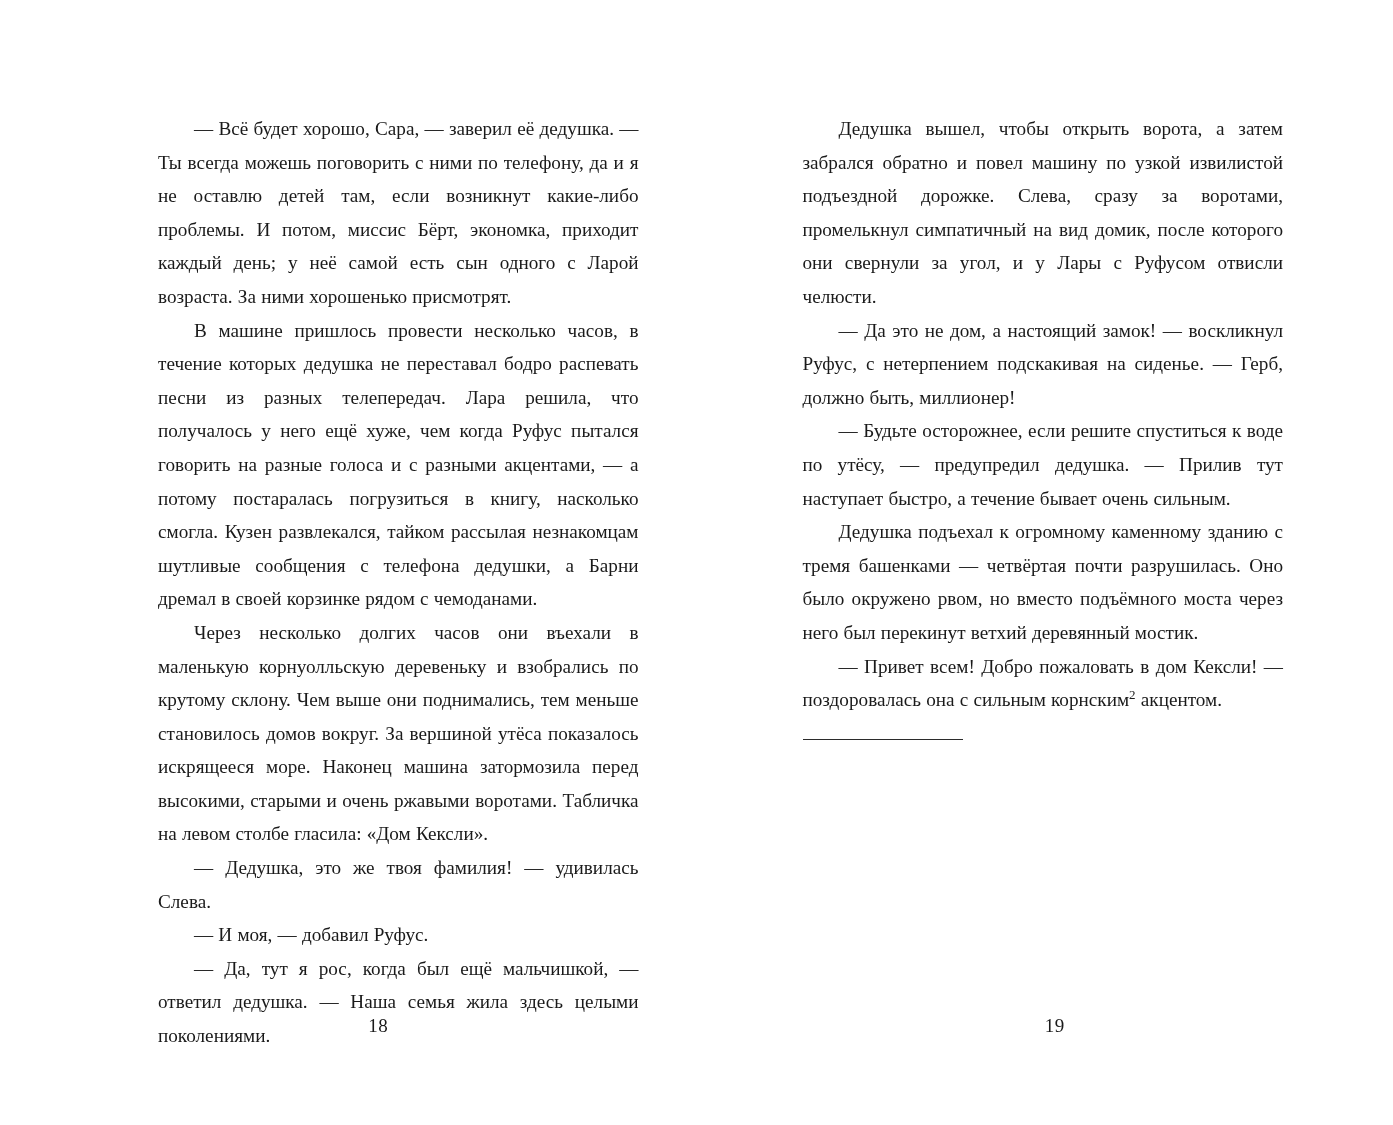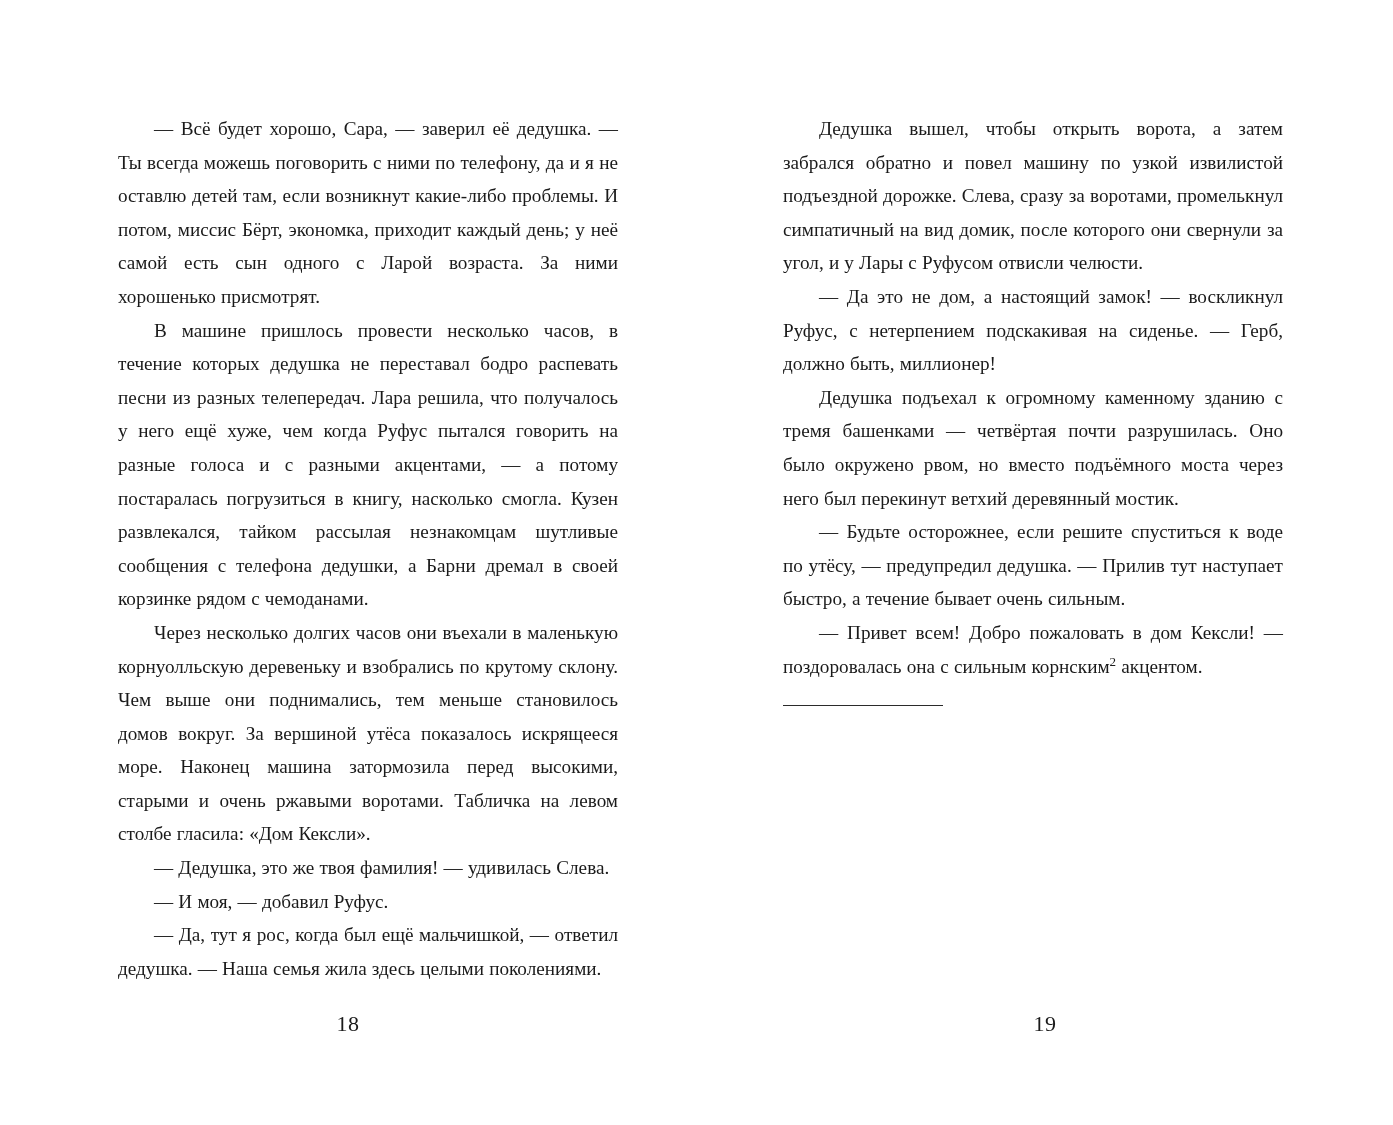--- a/index.html
+++ b/index.html
@@ -15,20 +15,21 @@
     overflow: hidden;
   }
   .spread {
     position: relative;
     width: 1393px;
     height: 1125px;
     box-sizing: border-box;
     display: flex;
     flex-direction: row;
     justify-content: space-between;
+    padding-left: 40px;
   }
   .page {
     position: relative;
     box-sizing: border-box;
     width: 696px;
     height: 1125px;
     padding-top: 112px;
   }
   .page-left {
     padding-left: 118px;
@@ -68,21 +69,21 @@
     font-size: 0.68em;
     vertical-align: super;
     line-height: 0;
   }
   .folio {
     position: absolute;
     bottom: 88px;
     width: 100%;
     left: 0;
     text-align: center;
-    font-size: 22px;
+    font-size: 19px;
     letter-spacing: 0.5px;
   }
   .page-left .folio { padding-right: 40px; }
   .page-right .folio { padding-right: 24px; }
 </style>
 </head>
 <body>
 
 <div class="spread">
 
@@ -95,21 +96,21 @@
       <p class="para">— И моя, — добавил Руфус.</p>
       <p class="para">— Да, тут я рос, когда был ещё мальчишкой, — ответил дедушка. — Наша семья жила здесь целыми поколениями.</p>
     </div>
     <div class="folio">18</div>
   </div>
 
   <div class="page page-right">
     <div class="textblock">
       <p class="para">Дедушка вышел, чтобы открыть ворота, а затем забрался обратно и повел машину по узкой извилистой подъездной дорожке. Слева, сразу за воротами, промелькнул симпатичный на вид домик, после которого они свернули за угол, и у Лары с Руфусом отвисли челюсти.</p>
       <p class="para">— Да это не дом, а настоящий замок! — воскликнул Руфус, с нетерпением подскакивая на сиденье. — Герб, должно быть, миллионер!</p>
+      <p class="para">— Будьте осторожнее, если решите спуститься к воде по утёсу, — предупредил дедушка. — Прилив тут наступает быстро, а течение бывает очень сильным.</p>
       <p class="para">Дедушка подъехал к огромному каменному зданию с тремя башенками — четвёртая почти разрушилась. Оно было окружено рвом, но вместо подъёмного моста через него был перекинут ветхий деревянный мостик.</p>
-      <p class="para">— Будьте осторожнее, если решите спуститься к воде по утёсу, — предупредил дедушка. — Прилив тут наступает быстро, а течение бывает очень сильным.</p>
       <p class="para"><span>— Привет всем! Добро пожаловать в дом Кексли! — поздоровалась она с сильным корнским</span><sup>2</sup><span> акцентом.</span></p>
       <div class="footnote-sep"></div>
     </div>
     <div class="folio">19</div>
   </div>
 
 </div>
 
 </body></html>

